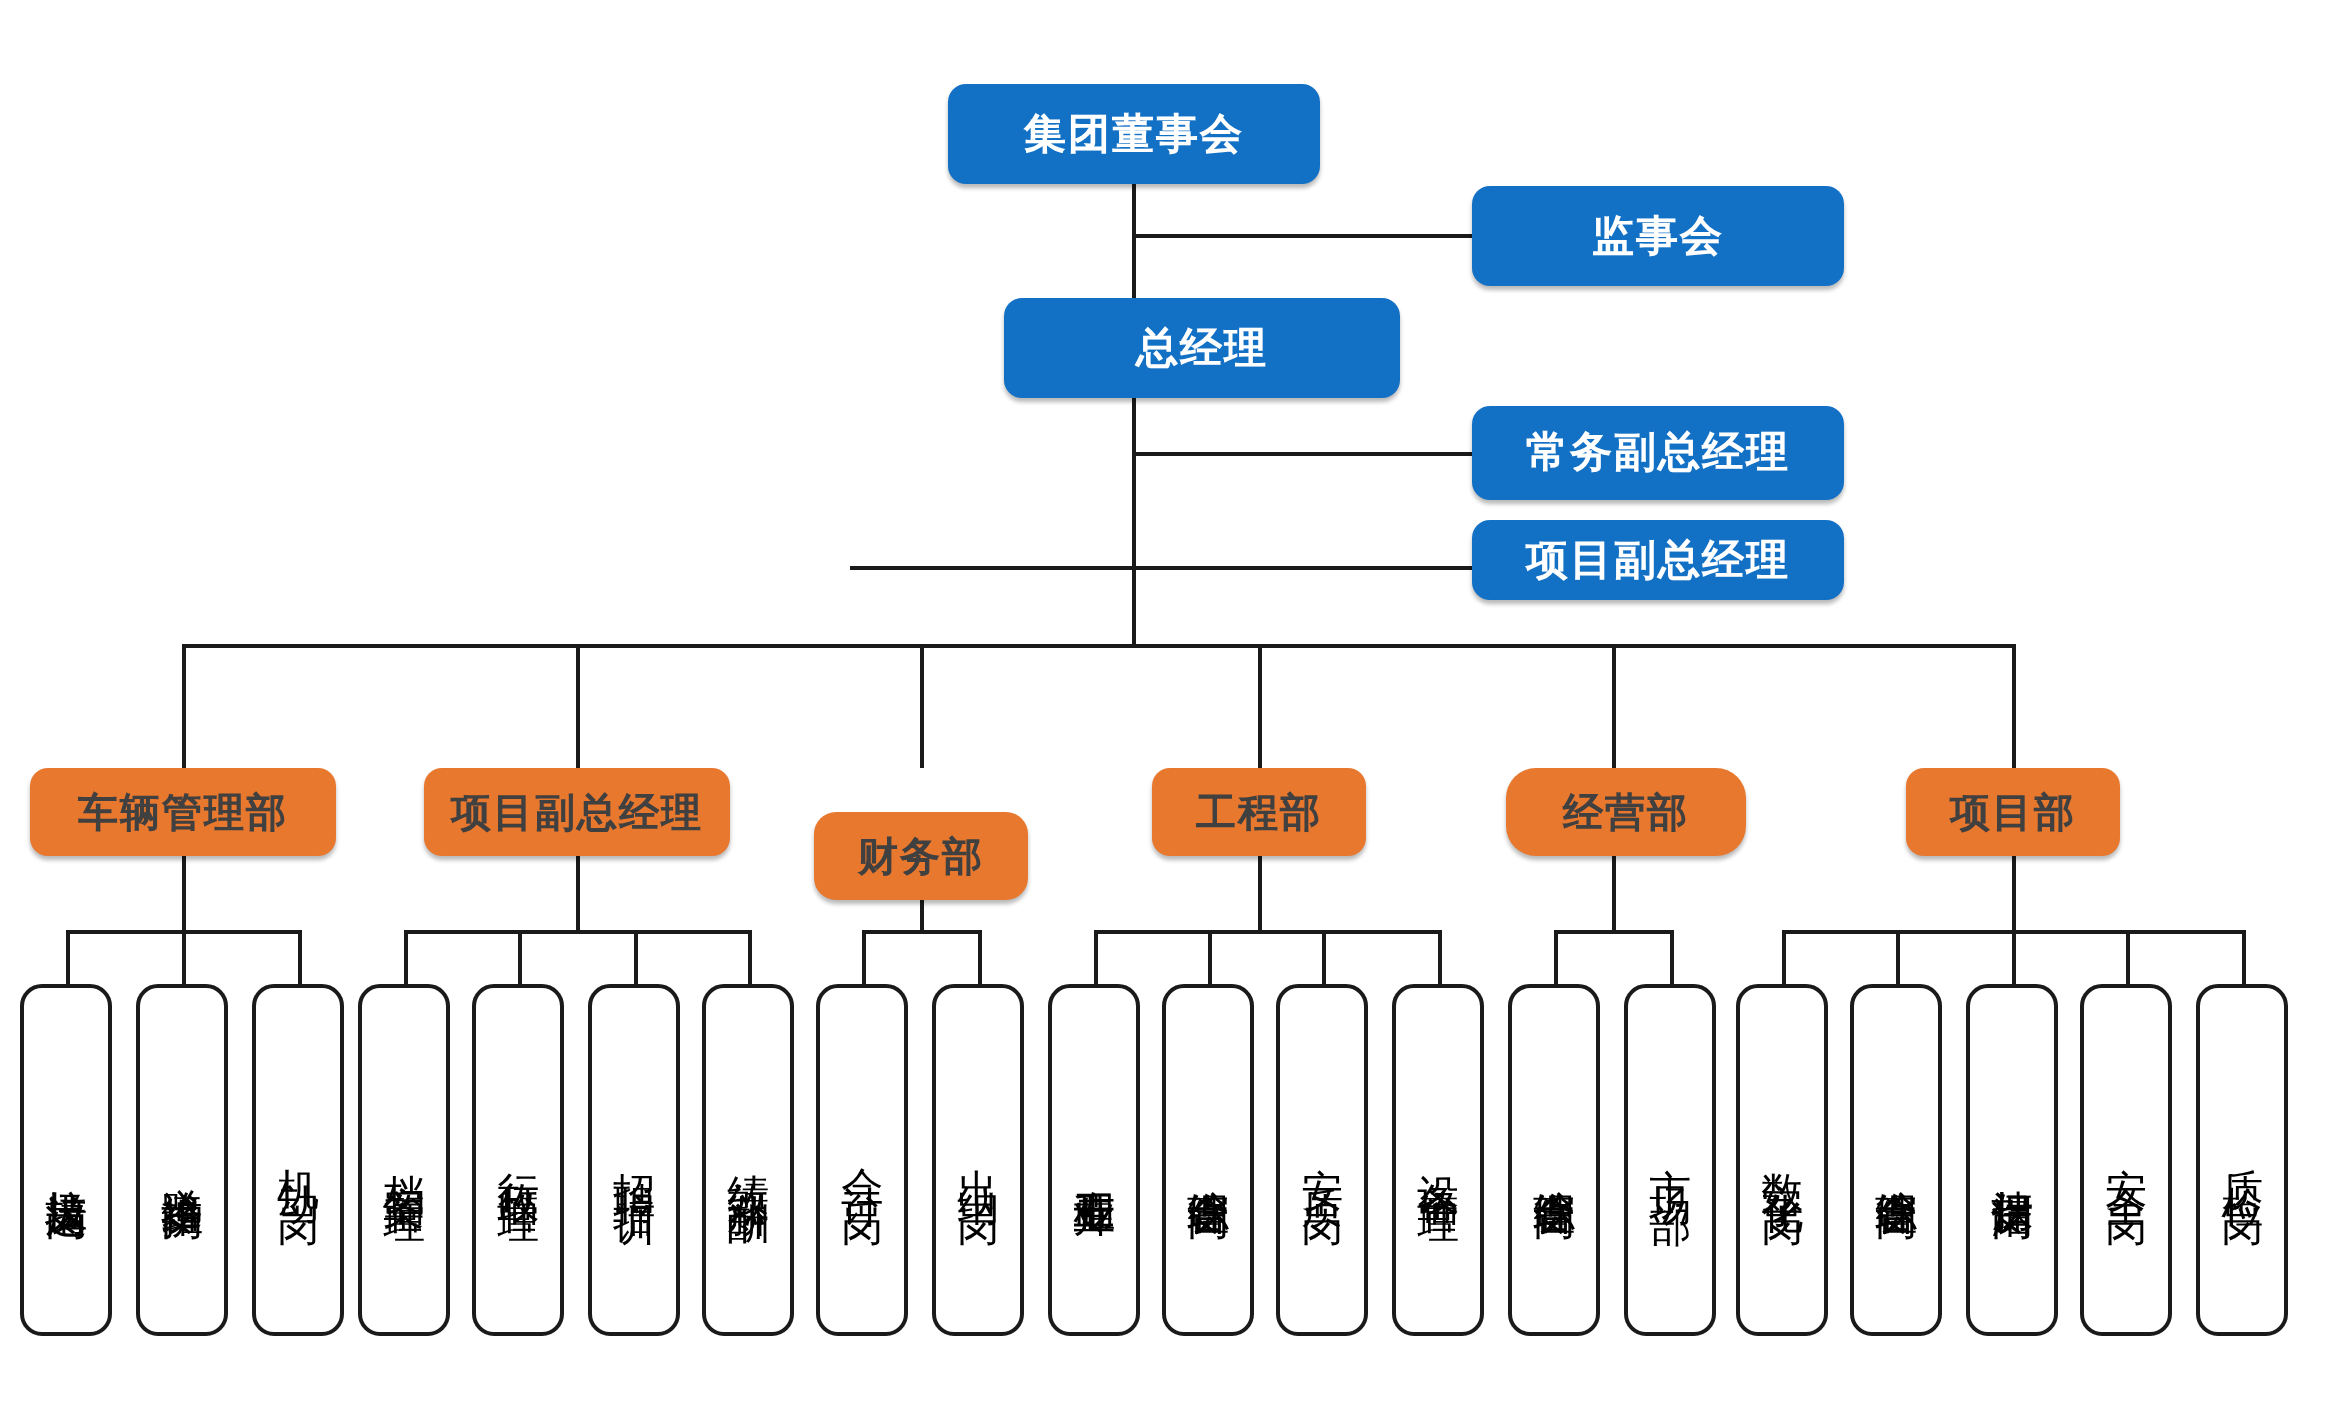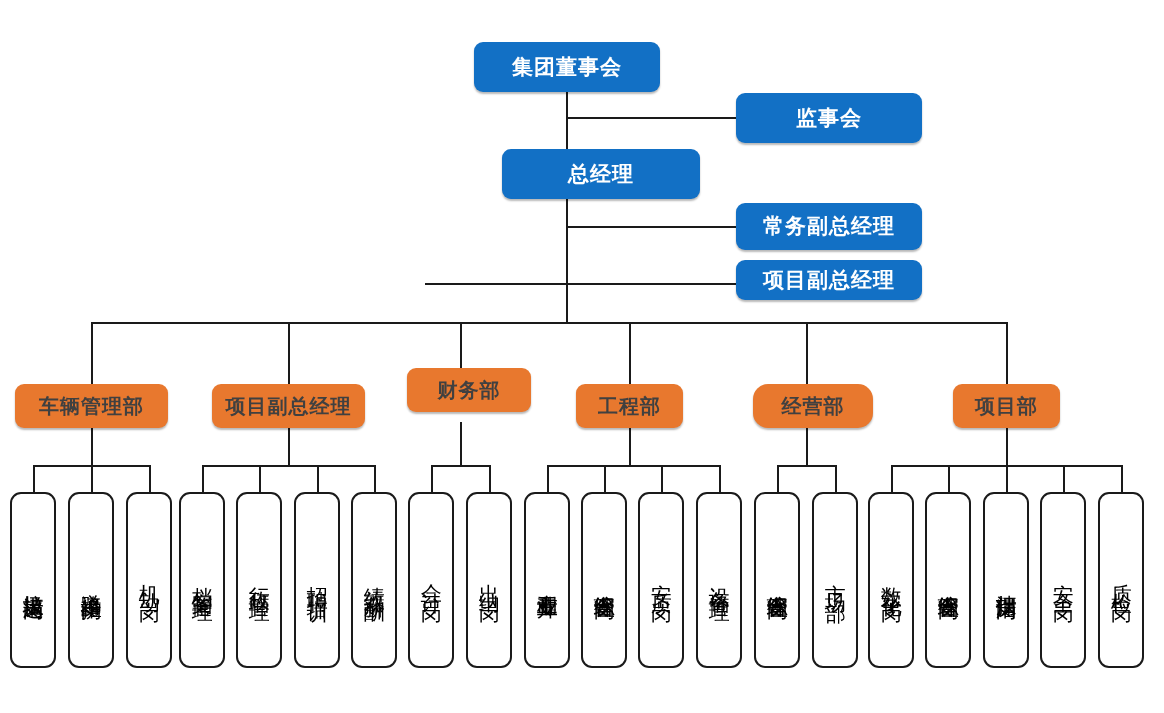--- a/index.html
+++ b/index.html
@@ -164,21 +164,21 @@
     <span>项目副总经理</span>
   </div>
 
 
   <div class="node orange" style="left:15px; top:384px; width:153px; height:44px;">
     <span>车辆管理部</span>
   </div>
   <div class="node orange" style="left:212px; top:384px; width:153px; height:44px;">
     <span>项目副总经理</span>
   </div>
-  <div class="node orange" style="left:407px; top:368px; width:124px; height:44px;">
+  <div class="node orange" style="left:407px; top:406px; width:107px; height:44px;border-radius:11px;">
     <span>财务部</span>
   </div>
   <div class="node orange" style="left:576px; top:384px; width:107px; height:44px;">
     <span>工程部</span>
   </div>
   <div class="node orange" style="left:753px; top:384px; width:120px; height:44px;border-radius:15px;">
     <span>经营部</span>
   </div>
   <div class="node orange" style="left:953px; top:384px; width:107px; height:44px;">
     <span>项目部</span>

